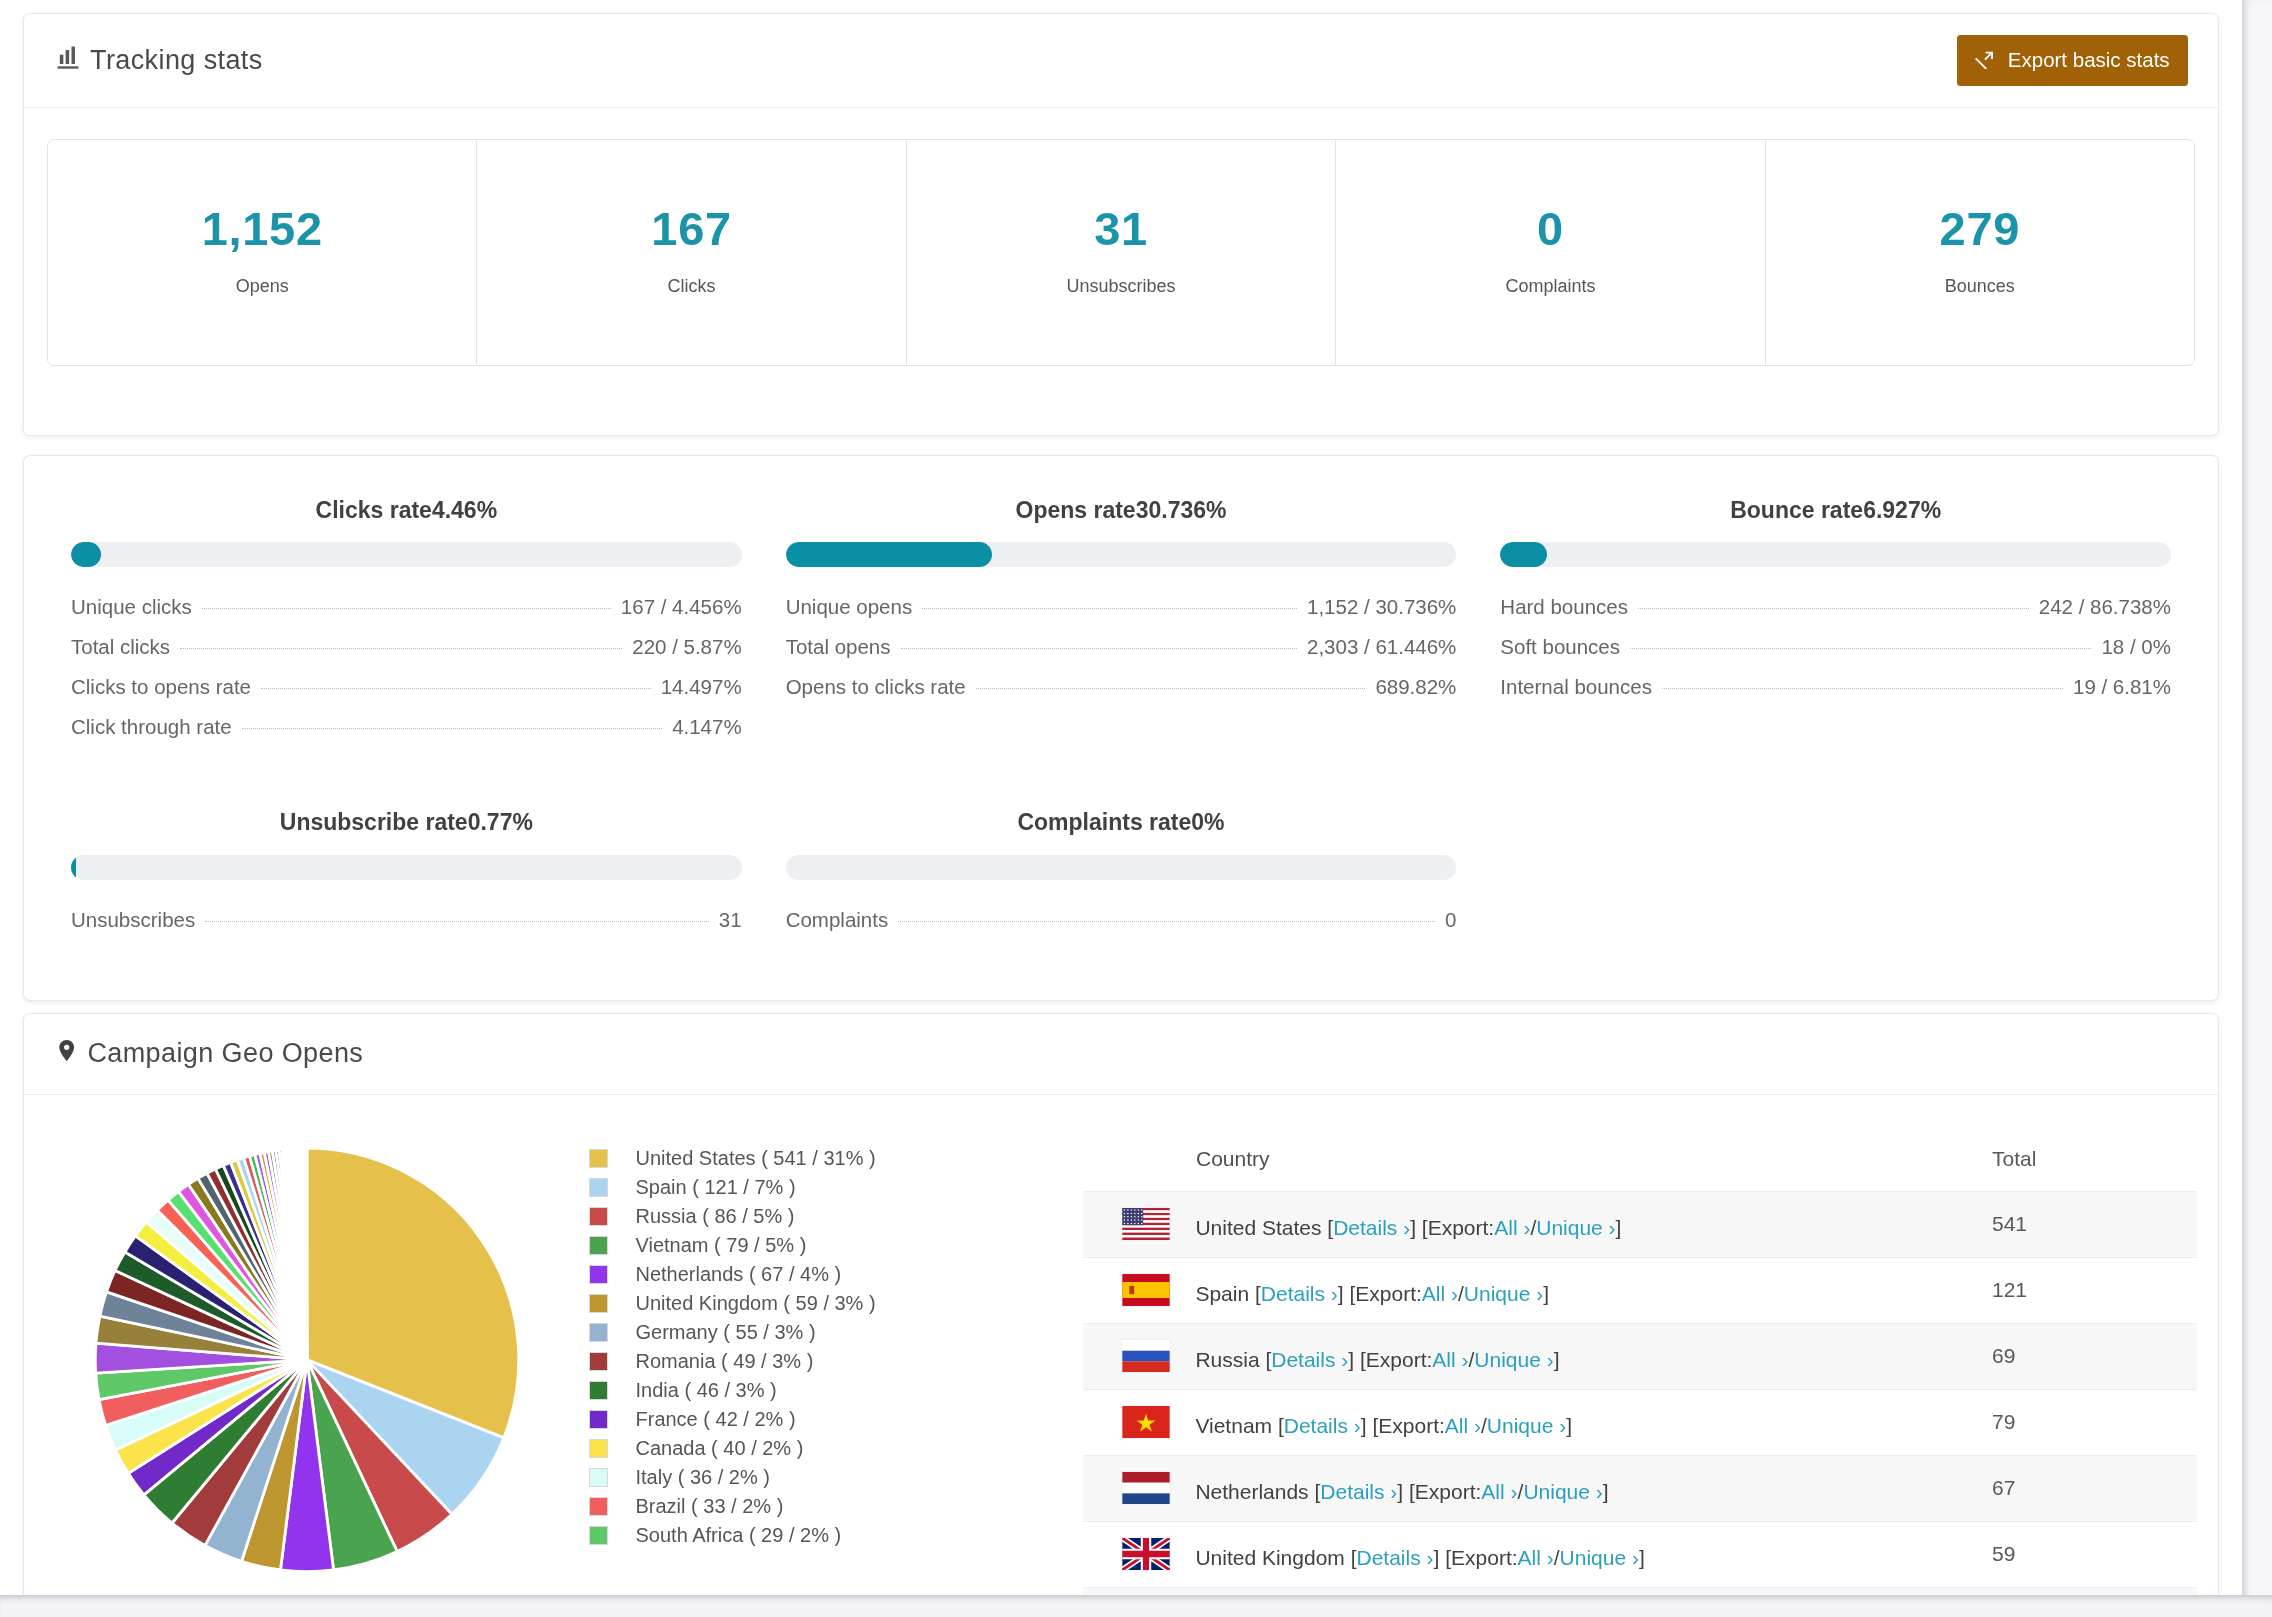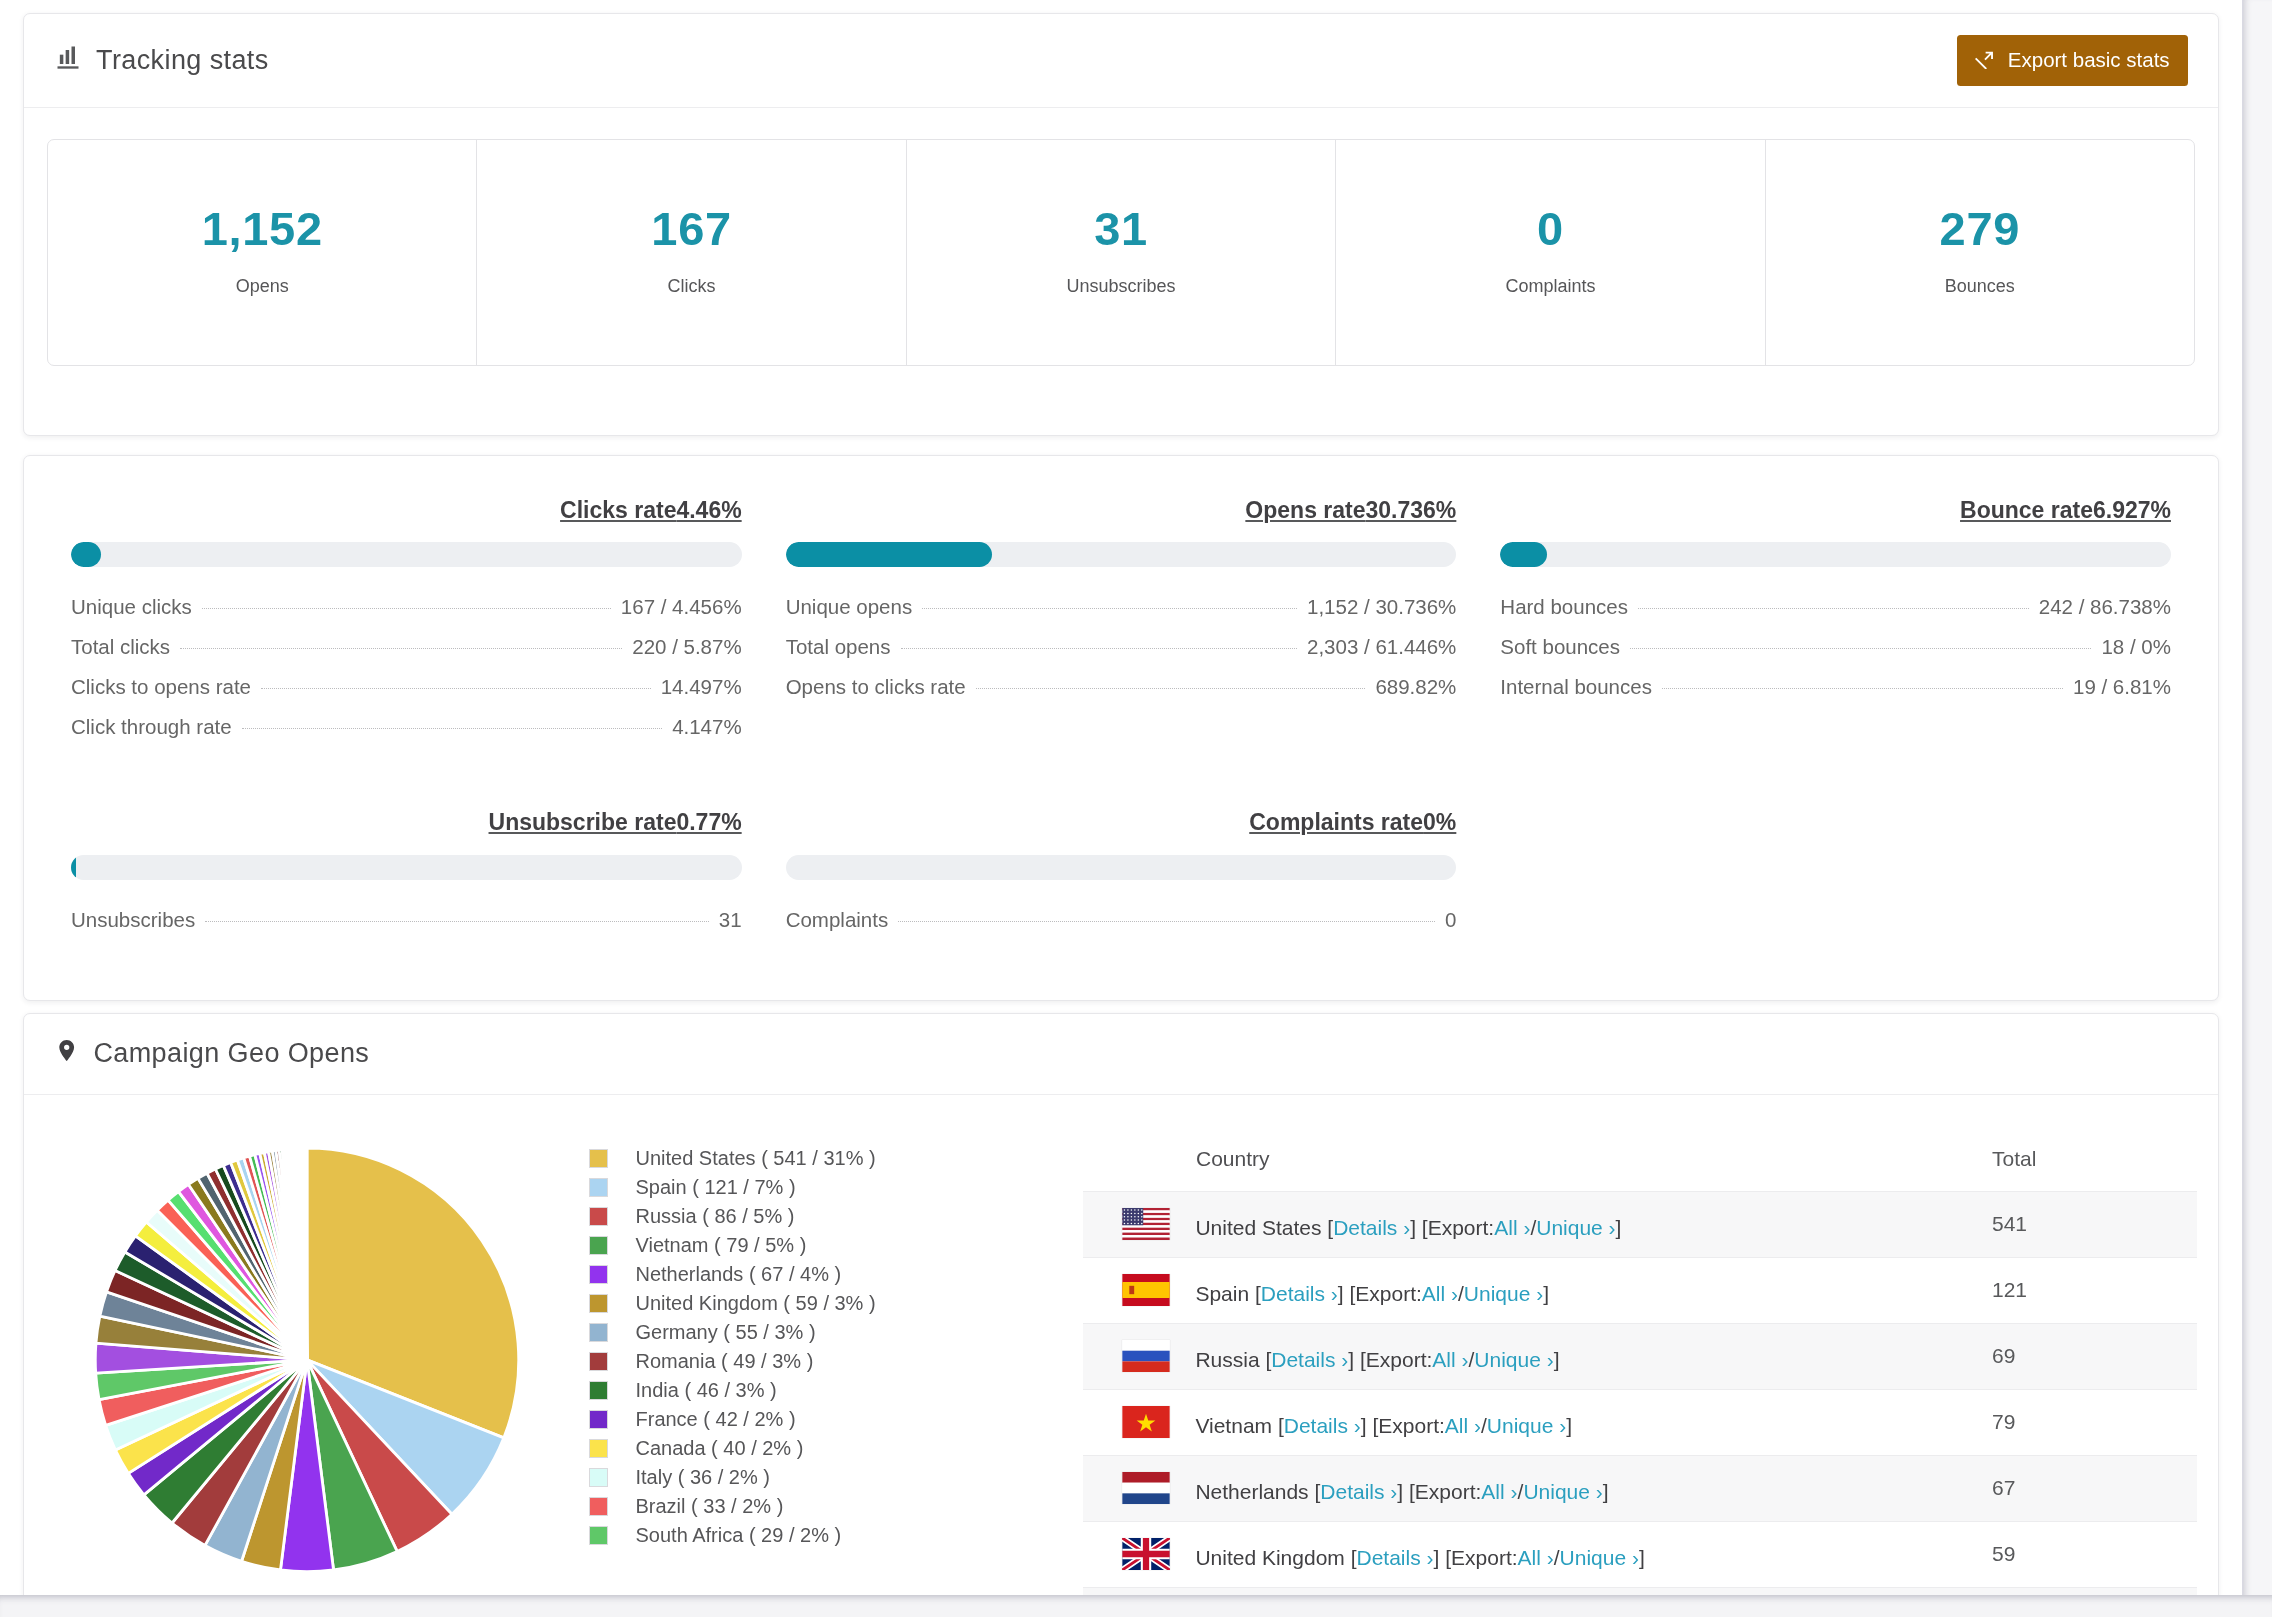--- a/index.html
+++ b/index.html
@@ -2,38 +2,38 @@
 <html style="font-size:11.3px"><head>
 <meta charset="utf-8">
 <style>
   * { margin:0; padding:0; box-sizing:border-box; }
   html,body { width:2273px; height:1618px; background:#ffffff; font-family:"Liberation Sans",sans-serif; color:#58595b; overflow:hidden; position:relative; }
 
   #app { position:absolute; top:0; left:0; width:2242px; }
 
   .card { background:#fff; border:0.7px solid #e7e7ea; border-radius:7px; margin:0 23px; box-shadow:0 1.4px 5.6px rgba(40,40,60,.07); }
   .card-header { display:flex; align-items:center; padding:21px 30px; border-bottom:0.7px solid #ededef; }
-  .card-title { font-size:27px; color:#4a4a4c; letter-spacing:0.4px; display:flex; align-items:center; gap:14px; }
+  .card-title { font-size:27px; color:#4a4a4c; letter-spacing:0.4px; display:flex; align-items:center; gap:8px; }
   .card-title svg { flex:0 0 auto; }
 
   
   #card-tracking { margin-top:12.7px; position:relative; }
   #card-tracking .card-header { justify-content:space-between; }
   .export-btn { display:flex; align-items:center; gap:10px; background:#a16207; color:#fff; font-size:20.5px; padding:12px 18.4px; border:none; border-radius:3.5px; cursor:pointer; }
   .stats-wrap { padding:31px 23px 69px; }
   .stats-row { display:flex; border:0.7px solid #e3e3e6; border-radius:7px; }
   .stat-cell { flex:1 1 0; text-align:center; padding:61px 0 68px; border-left:0.7px solid #e3e3e6; }
   .stat-cell:first-child { border-left:none; }
   .stat-value { font-size:47px; font-weight:bold; color:#1b93a8; letter-spacing:0.7px; }
   .stat-label { font-size:18px; color:#565658; margin-top:20px; }
 
   
   #card-rates { margin-top:18.4px; padding:41px 47px 52px; }
   .rates-grid { display:grid; grid-template-columns:1fr 1fr 1fr; column-gap:44px; row-gap:54px; }
-  .rate-head { display:flex; justify-content:flex-end; align-items:baseline;text-decoration:underline; }
+  .rate-head { display:flex; justify-content:center; align-items:baseline; }
   .rate-title { font-size:23px; font-weight:bold; color:#414043; }
   .rate-value { font-size:23px; font-weight:bold; color:#414043; }
   .rate-bar { height:25.4px; background:#edeff2; border-radius:12.7px; margin:18.4px 0 28px; overflow:hidden; }
   .rate-bar-fill { height:100%; background:#0b8fa5; border-radius:12.7px; }
   .rate-row { display:flex; align-items:baseline; height:40px; font-size:20.5px; color:#666; }
   .rate-row .leader { flex:1 1 auto; border-bottom:1.4px dotted #bcbcbe; margin:0 10px; transform:translateY(-5px); }
   .rate-row .lbl { white-space:nowrap; }
   .rate-row .val { white-space:nowrap; }
 
   

